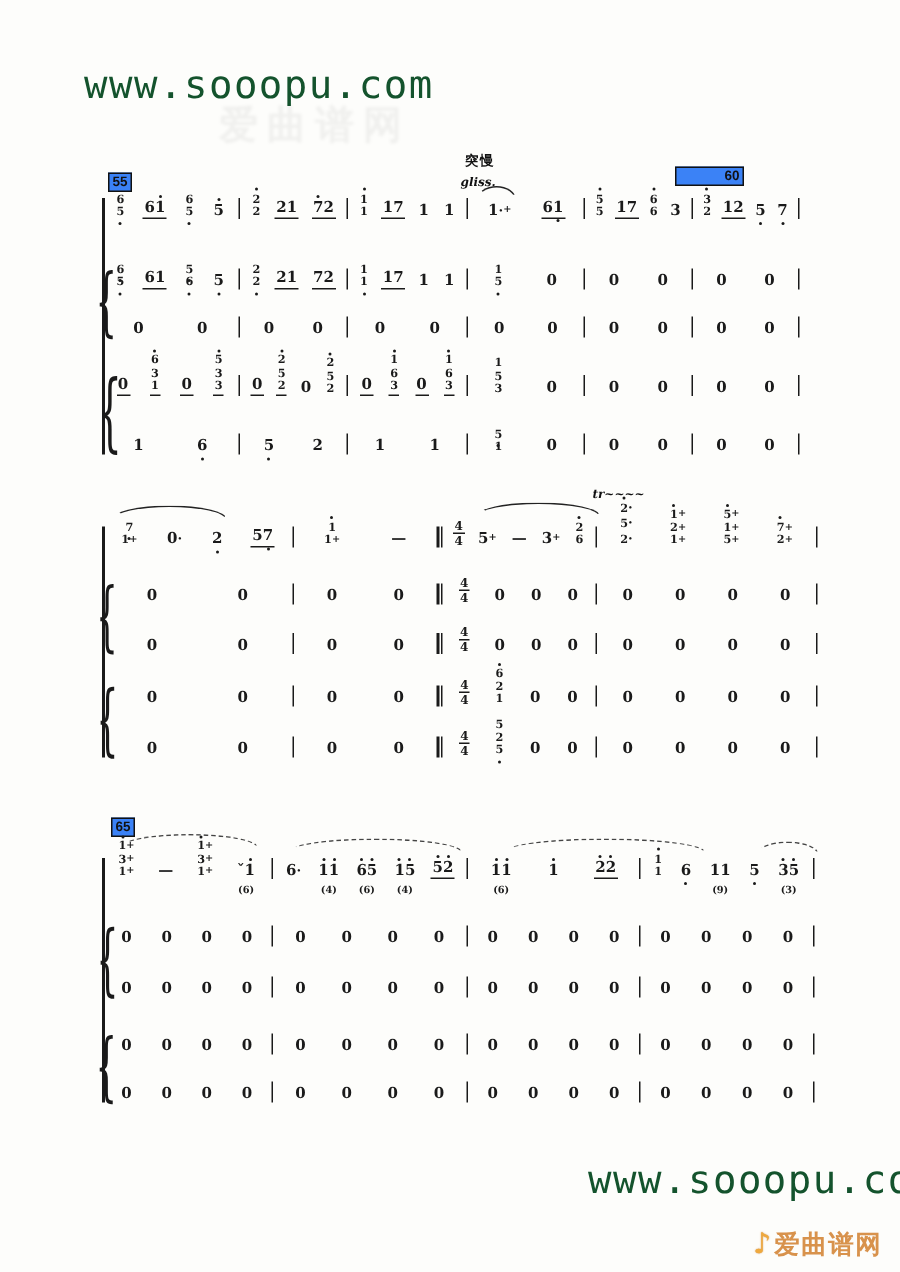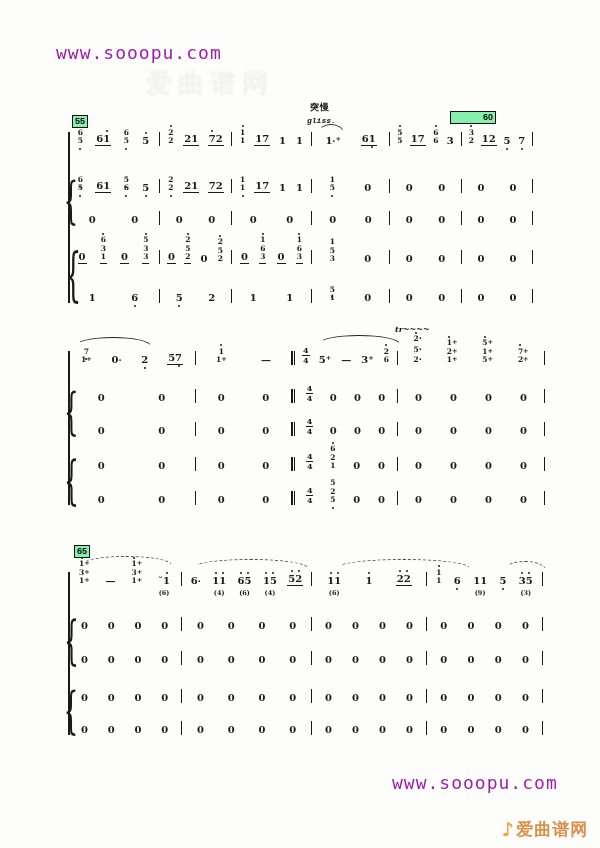--- a/index.html
+++ b/index.html
@@ -1,32 +1,32 @@
 <!DOCTYPE html>
 <html><head>
 <meta charset="utf-8">
 <style>
   :root{ --ink:#1a1a1a; }
   html,body{margin:0;padding:0;}
   body{background:#e8e8e8;font-family:"DejaVu Sans",sans-serif;}
   #page{position:relative;width:600px;height:848px;background:#fdfdfb;margin:0 auto;overflow:hidden;box-shadow:0 0 4px rgba(0,0,0,.25);}
 
-  .wm{position:absolute;font-family:"DejaVu Sans Mono",monospace;color:#a21caf;font-size:18px;letter-spacing:1px;white-space:nowrap;}
+  .wm{position:absolute;font-family:"DejaVu Sans Mono",monospace;color:#14532d;font-size:26px;letter-spacing:1px;white-space:nowrap;}
   .wm-top{left:56px;top:42px;}
   .wm-bottom{left:392px;top:772px;}
   .faint{position:absolute;left:146px;top:66px;font-size:26px;font-weight:bold;color:rgba(0,0,0,0.05);filter:blur(1px);letter-spacing:6px;}
 
   #logo{position:absolute;left:502px;top:818px;display:flex;align-items:center;gap:2px;}
   #logo .note{font-size:19px;line-height:1;color:#EFA93E;text-shadow:0 0 1px #c87f2a;}
   #logo .txt{font-size:17px;font-weight:bold;letter-spacing:1px;color:#D8924C;}
 
   #score{position:absolute;left:0;top:0;width:600px;height:848px;}
   .sysline{position:absolute;width:2px;background:var(--ink);}
   .brace{position:absolute;color:var(--ink);font-family:"DejaVu Serif",serif;transform-origin:50% 50%;line-height:1;}
-  .rh{position:absolute;border:1.5px solid #111;background:#86efac;color:#111;
+  .rh{position:absolute;border:1.5px solid #111;background:#3b82f6;color:#111;
       font:bold 9px "Liberation Sans",sans-serif;padding:0 2px;line-height:11px;}
   .ann{position:absolute;white-space:nowrap;color:#111;}
   .ann.cn{font:bold 9px "DejaVu Sans",sans-serif;letter-spacing:1px;}
   .ann.gliss{font:italic bold 8px "DejaVu Serif",serif;}
   .arc{position:absolute;height:7px;border:1.2px solid transparent;border-top:1.2px solid #222;
        border-radius:50% 50% 0 0 / 100% 100% 0 0;}
   .arc.d{border-top-style:dashed;border-top-color:#444;}
 
   .measure{position:absolute;height:14px;box-sizing:border-box;display:flex;align-items:flex-end;
            justify-content:space-around;border-right:1.2px solid var(--ink);padding:0 3px;}
@@ -52,21 +52,21 @@
   <div class="wm wm-top">www.sooopu.com</div>
   <div class="faint">爱曲谱网</div>
   <div id="score">
       <div class="system" style="position: absolute; left: 0px; top: 0px;">
         <div class="sysline" style="left: 68px; top: 132px; height: 171px;"></div>
         <div class="brace" style="left: 55px; top: 176px; font-size: 50px; transform: scaleX(0.45);">{</div>
         <div class="brace" style="left: 55px; top: 247px; font-size: 57px; transform: scaleX(0.45);">{</div>
         <div class="rh" style="left: 72px; top: 115px;">55</div>
         <div class="rh" style="left: 450px; top: 111px; padding-left: 32px;">60</div>
         <div class="ann cn" style="left: 310px; top: 101px;">突慢</div>
-        <div class="ann gliss" style="left: 307px; top: 116px; font-family: Liberation Mono, monospace;">gliss.</div>
+        <div class="ann gliss" style="left: 307px; top: 116px;">gliss.</div>
         <div class="arc" style="left: 318px; top: 124px; width: 24px;"></div>
         <div class="measure" style="left: 68px; top: 132px; width: 92px;">
           <span class="tok stack">
             <span class="part"><span class="ch">6</span></span>
             <span class="part"><span class="ch">5<span class="db"></span></span></span>
           </span>
           <span class="tok u">
             <span class="part"><span class="ch">6</span><span class="ch">1<span class="da"></span></span></span>
           </span>
           <span class="tok stack">

